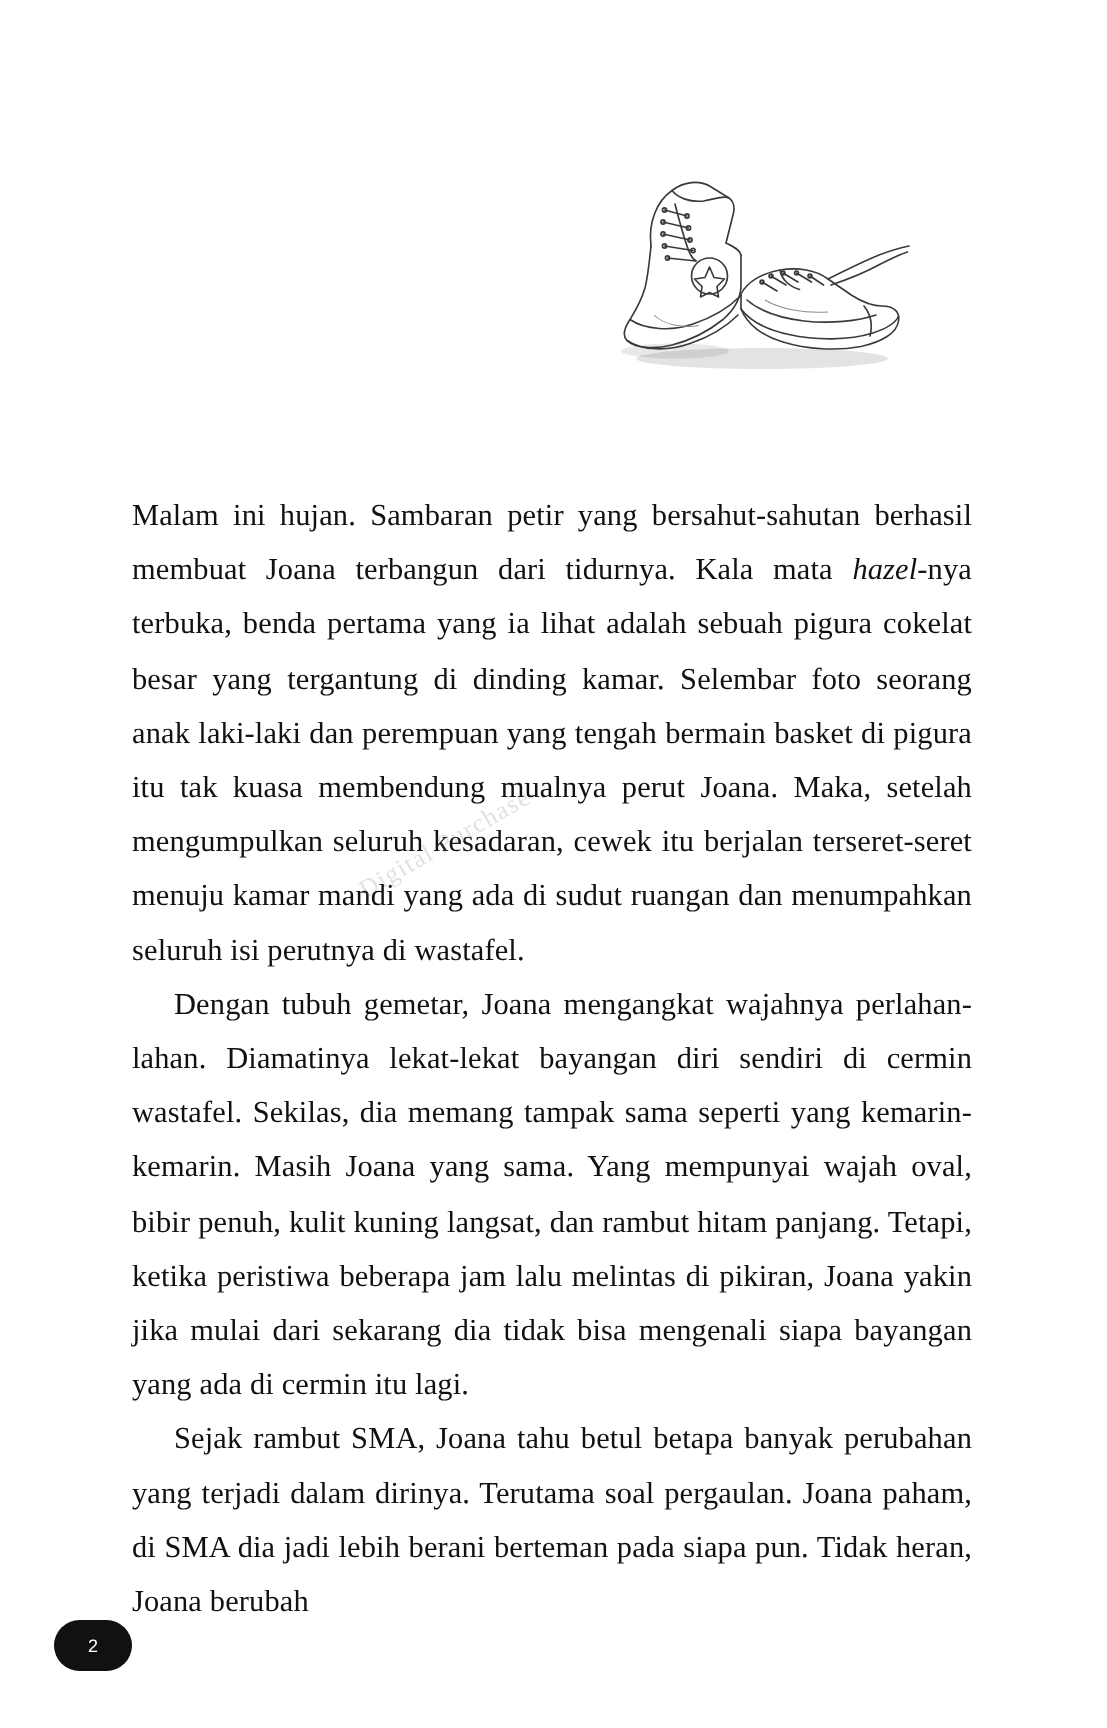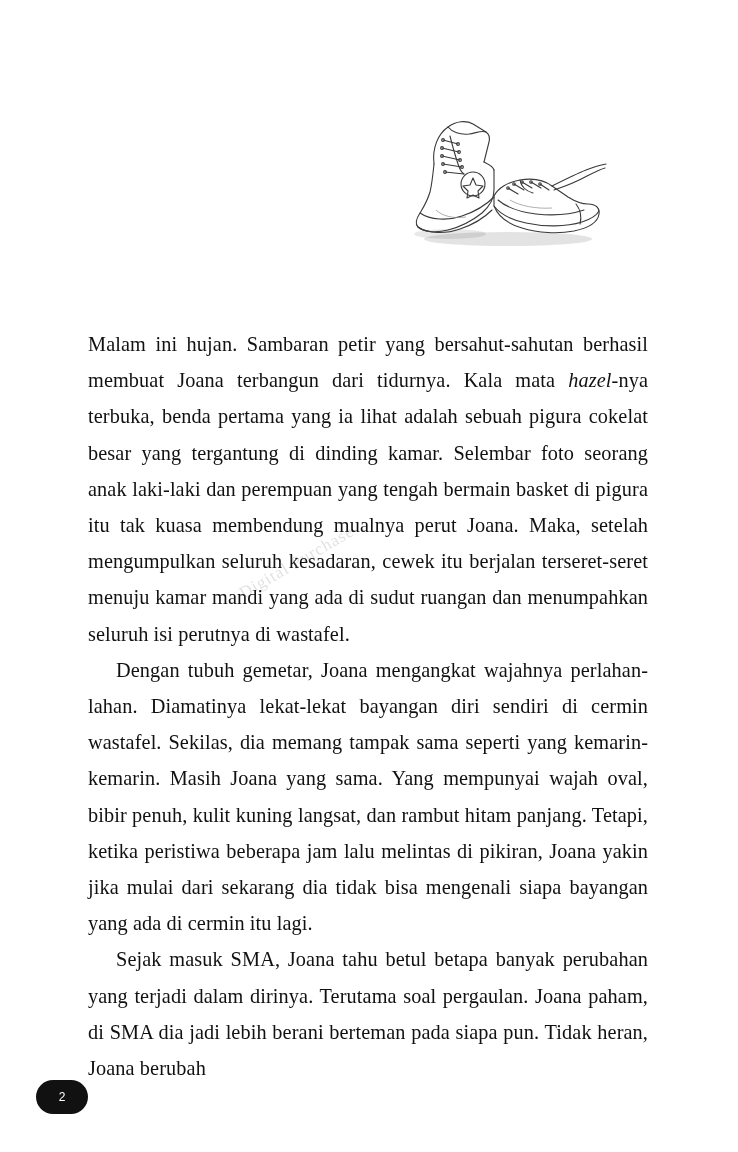--- a/index.html
+++ b/index.html
@@ -149,20 +149,20 @@
       </g>
 
       <ellipse cx="118" cy="139" rx="84" ry="7" fill="rgba(80,80,80,0.16)"></ellipse>
       <ellipse cx="60" cy="134" rx="36" ry="5" fill="rgba(80,80,80,0.13)"></ellipse>
     </svg>
   </div>
 
   <div class="body-text">
     <p>Malam ini hujan. Sambaran petir yang bersahut-sahutan berhasil membuat Joana terbangun dari tidurnya. Kala mata <em>hazel</em>-nya terbuka, benda pertama yang ia lihat adalah sebuah pigura cokelat besar yang tergantung di dinding kamar. Selembar foto seorang anak laki-laki dan perempuan yang tengah bermain basket di pigura itu tak kuasa membendung mualnya perut Joana. Maka, setelah mengumpulkan seluruh kesadaran, cewek itu berjalan terseret-seret menuju kamar mandi yang ada di sudut ruangan dan menumpahkan seluruh isi perutnya di wastafel.</p>
     <p>Dengan tubuh gemetar, Joana mengangkat wajahnya perlahan-lahan. Diamatinya lekat-lekat bayangan diri sendiri di cermin wastafel. Sekilas, dia memang tampak sama seperti yang kemarin-kemarin. Masih Joana yang sama. Yang mempunyai wajah oval, bibir penuh, kulit kuning langsat, dan rambut hitam panjang. Tetapi, ketika peristiwa beberapa jam lalu melintas di pikiran, Joana yakin jika mulai dari sekarang dia tidak bisa mengenali siapa bayangan yang ada di cermin itu lagi.</p>
-    <p>Sejak masuk SMA, Joana tahu betul betapa banyak perubahan yang terjadi dalam dirinya. Terutama soal pergaulan. Joana paham, di SMA dia jadi lebih berani berteman pada siapa pun. Tidak heran, Joana berubah</p>
+    <p>Sejak rambut SMA, Joana tahu betul betapa banyak perubahan yang terjadi dalam dirinya. Terutama soal pergaulan. Joana paham, di SMA dia jadi lebih berani berteman pada siapa pun. Tidak heran, Joana berubah</p>
   </div>
 
   <div class="watermark">Digital Purchase</div>
 
   <div class="page-number">2</div>
 
 </div>
 
 </body></html>

